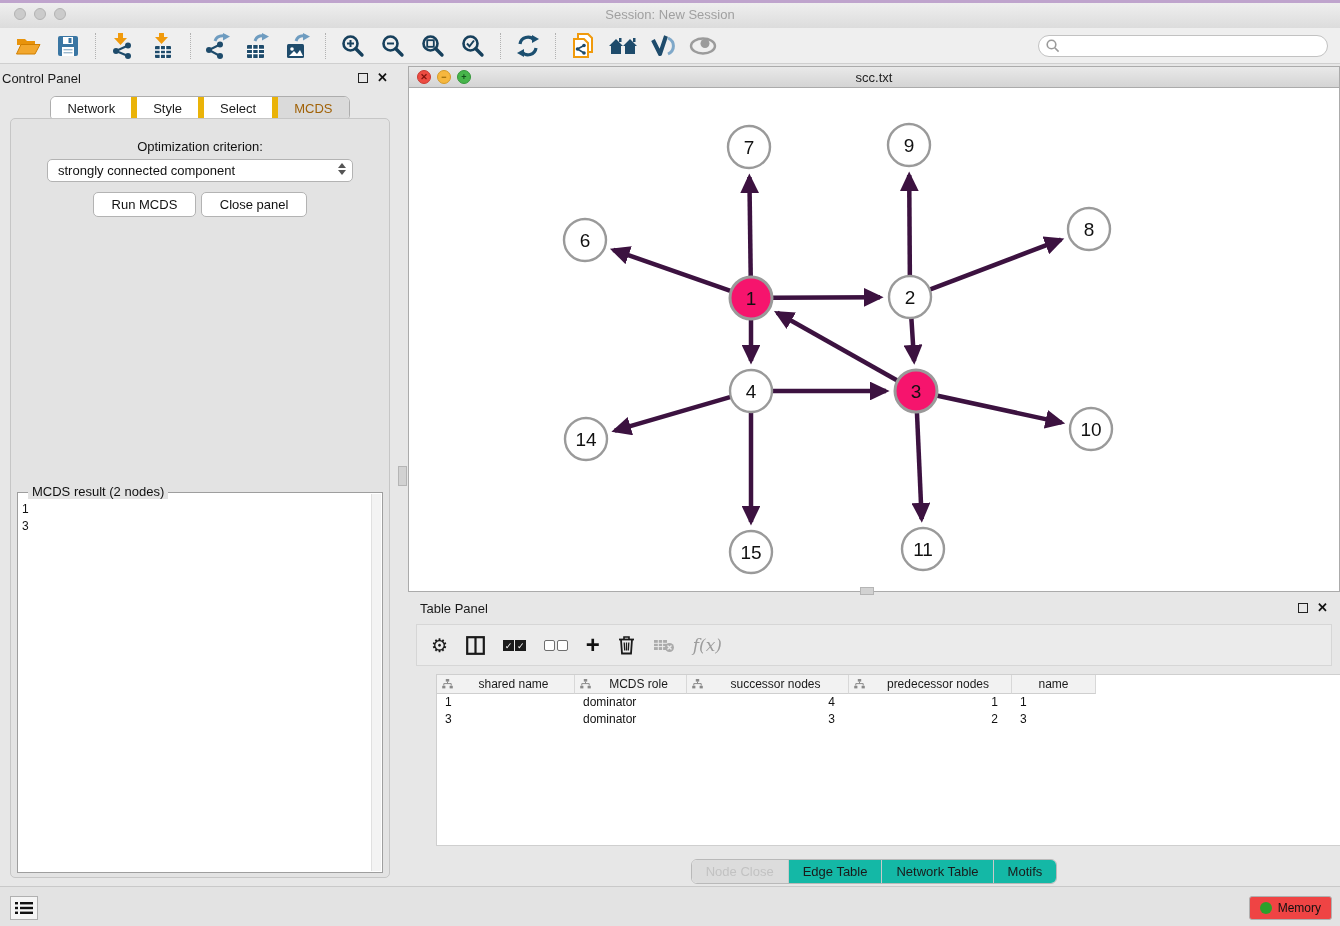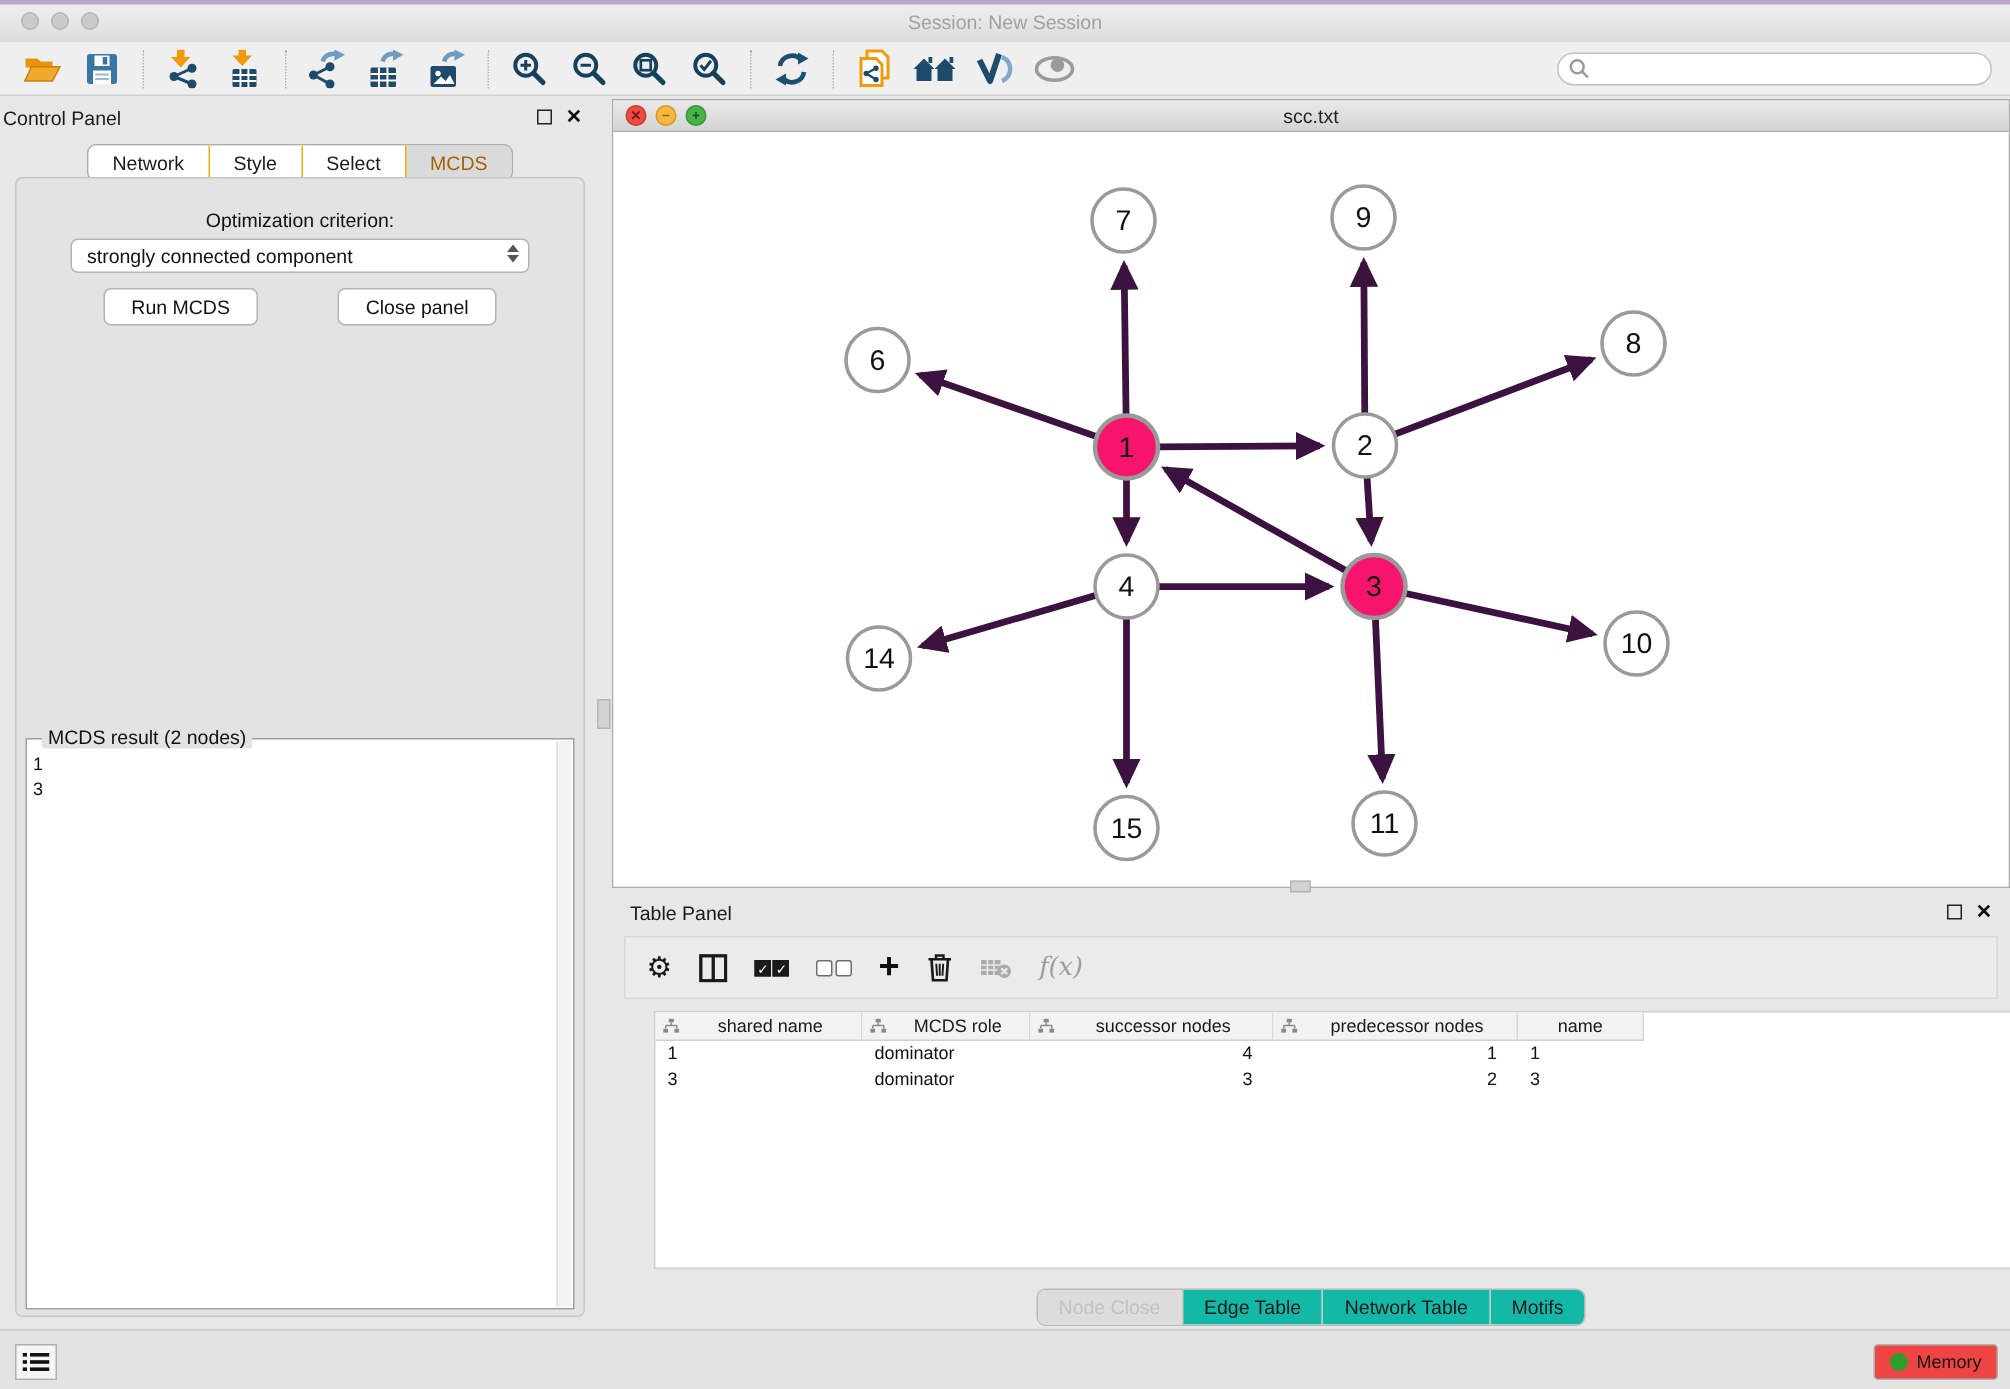--- a/index.html
+++ b/index.html
@@ -27,36 +27,36 @@
   
   .control-panel { position:absolute; left:2px; top:66px; width:396px; height:818px; background:#E7E7E7; }
   .panel-head { position:relative; height:26px; }
   .panel-title { position:absolute; left:0; top:5px; font-size:13px; color:#1A1A1A; }
   .float-ico { position:absolute; top:7px; width:10px; height:10px; border:1.5px solid #222; background:transparent; }
   .close-ico { position:absolute; top:4px; font-size:13px; font-weight:bold; color:#111; }
   .cp-float { right:30px; } .cp-close { right:10px; }
 
   .seg-tabs { position:absolute; left:0; right:0; top:30px; text-align:center; }
   .seg-tabs-inner { display:inline-flex; border:1px solid #ADADAD; border-radius:6px; overflow:hidden; background:#fff; }
-  .seg-tab { padding:4px 16px; font-size:13px; color:#1A1A1A; background:#fff; border-left:1px solid #eab308; cursor:default; }
+  .seg-tab { padding:4px 16px; font-size:13px; color:#1A1A1A; background:#fff; border-left:6px solid #eab308; cursor:default; }
   .seg-tab:first-child { border-left:none; }
   .seg-tab.selected { background:#DADADA; color:#a16207; }
 
   .cp-body { position:absolute; left:8px; right:8px; top:52px; bottom:6px;
     background:#E3E3E3; border:1px solid #C6C6C6; border-radius:5px; }
   .opt-label { position:absolute; left:0; right:0; top:20px; text-align:center; font-size:13px; color:#111; }
   .dropdown { position:absolute; left:36px; right:36px; top:40px; height:23px; background:#fff;
     border:1px solid #B3B3B3; border-radius:5px; font-size:13px; color:#111;
     display:flex; align-items:center; padding-left:10px; }
   .dd-stepper { position:absolute; right:6px; top:3px; display:flex; flex-direction:column; gap:2px; }
   .dd-stepper i { width:0; height:0; border-left:4px solid transparent; border-right:4px solid transparent; display:block; }
   .dd-up { border-bottom:5px solid #555; } .dd-down { border-top:5px solid #555; }
   .cp-buttons { position:absolute; left:0; right:0; top:73px; text-align:center; }
   .mac-btn { display:inline-block; background:#fff; border:1px solid #B3B3B3; border-radius:5px;
-    font-size:13px; color:#111; padding:4px 18px; margin:0 24px; }
+    font-size:13px; color:#111; padding:4px 18px; margin:0 0; }
 
   .result-box { position:absolute; left:6px; right:6px; top:373px; bottom:4px;
     background:#fff; border:1px solid #9E9E9E; }
   .result-legend { position:absolute; left:10px; top:-9px; background:#E3E3E3; padding:0 4px; font-size:13px; color:#111; }
   .result-lines { position:absolute; left:4px; top:8px; font-size:12px; color:#111; line-height:17px; }
   .result-scroll { position:absolute; right:1px; top:1px; bottom:1px; width:10px; background:#F3F3F3; border-left:1px solid #E0E0E0; }
 
   
   .v-split-handle { position:absolute; left:398px; top:466px; width:9px; height:20px; background:#D2D2D2; border:1px solid #B5B5B5; }
   .h-split-handle { position:absolute; left:860px; top:587px; width:14px; height:8px; background:#D2D2D2; border:1px solid #B5B5B5; }

